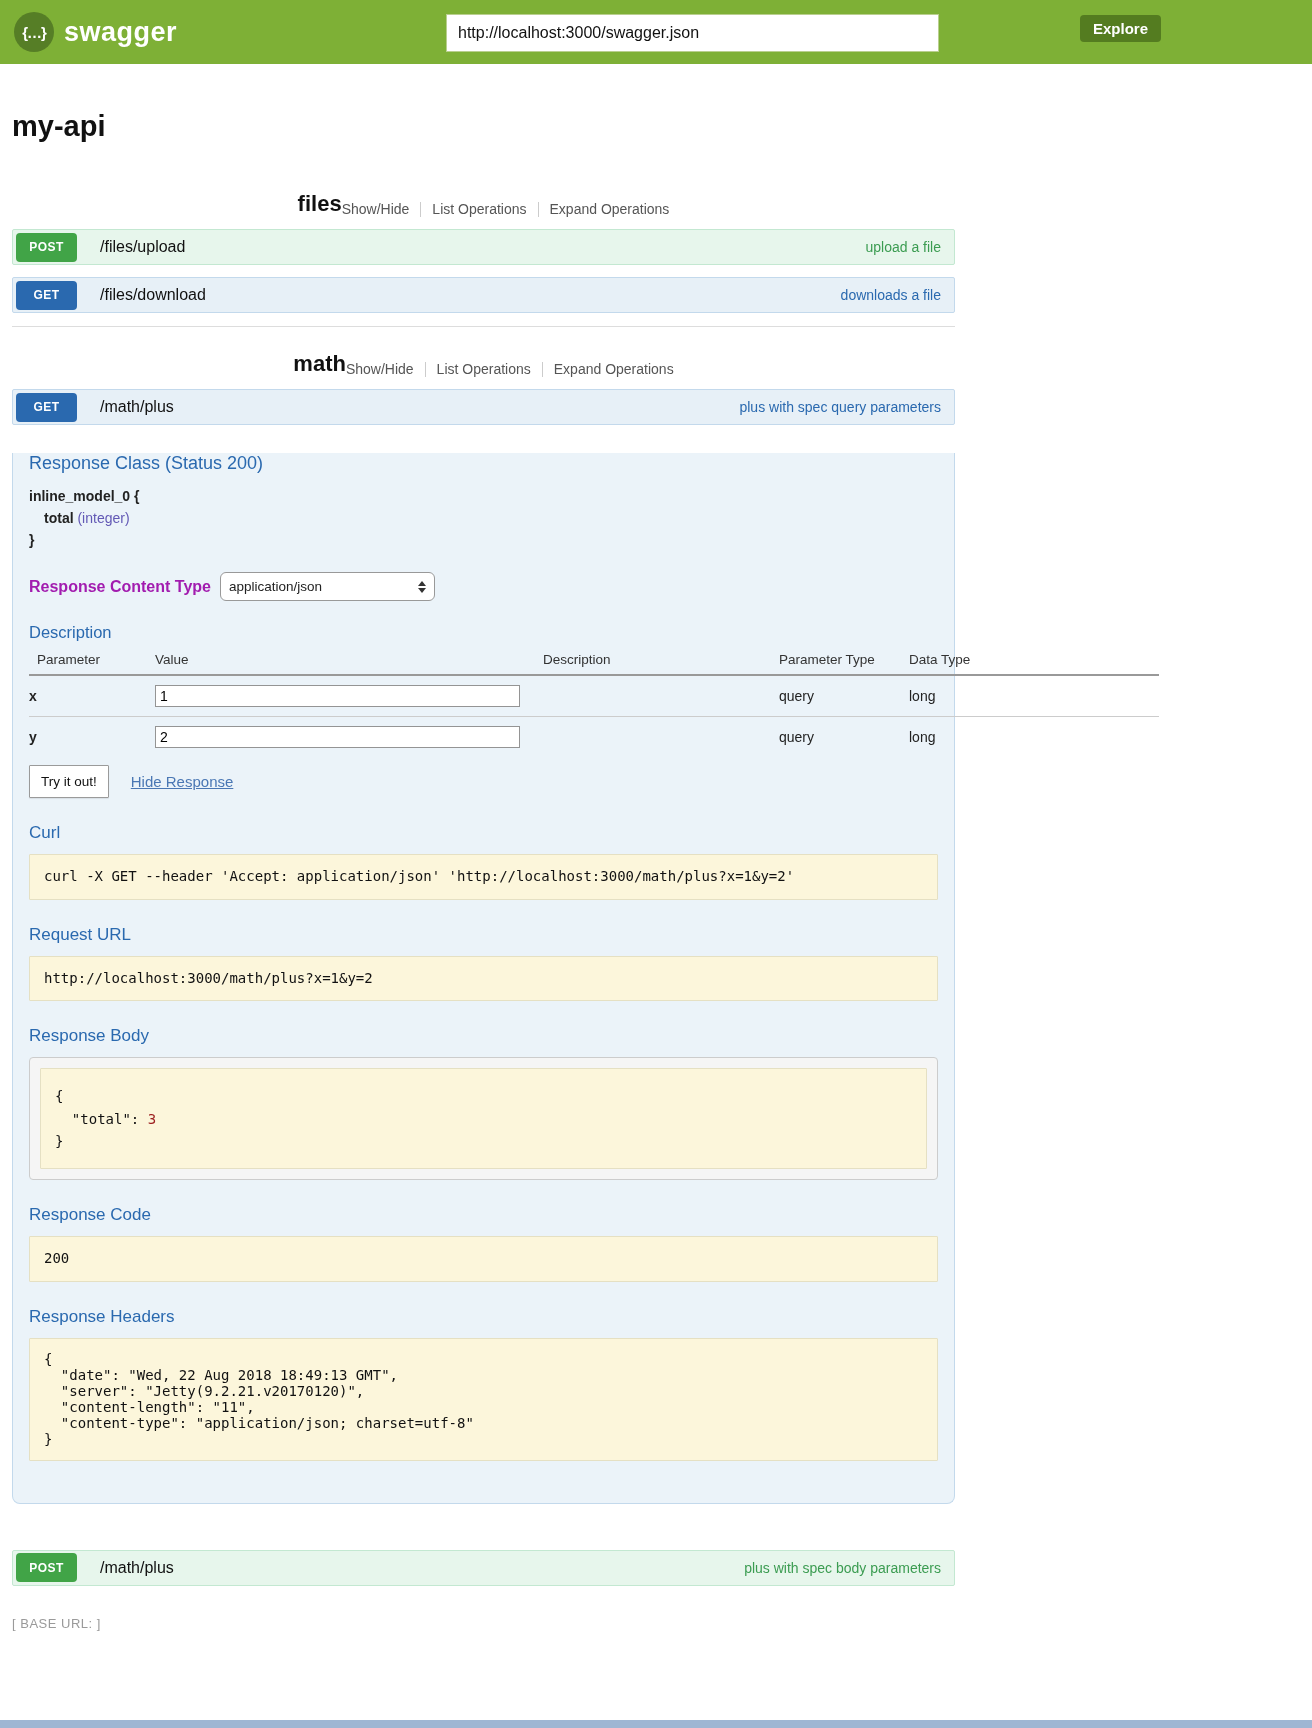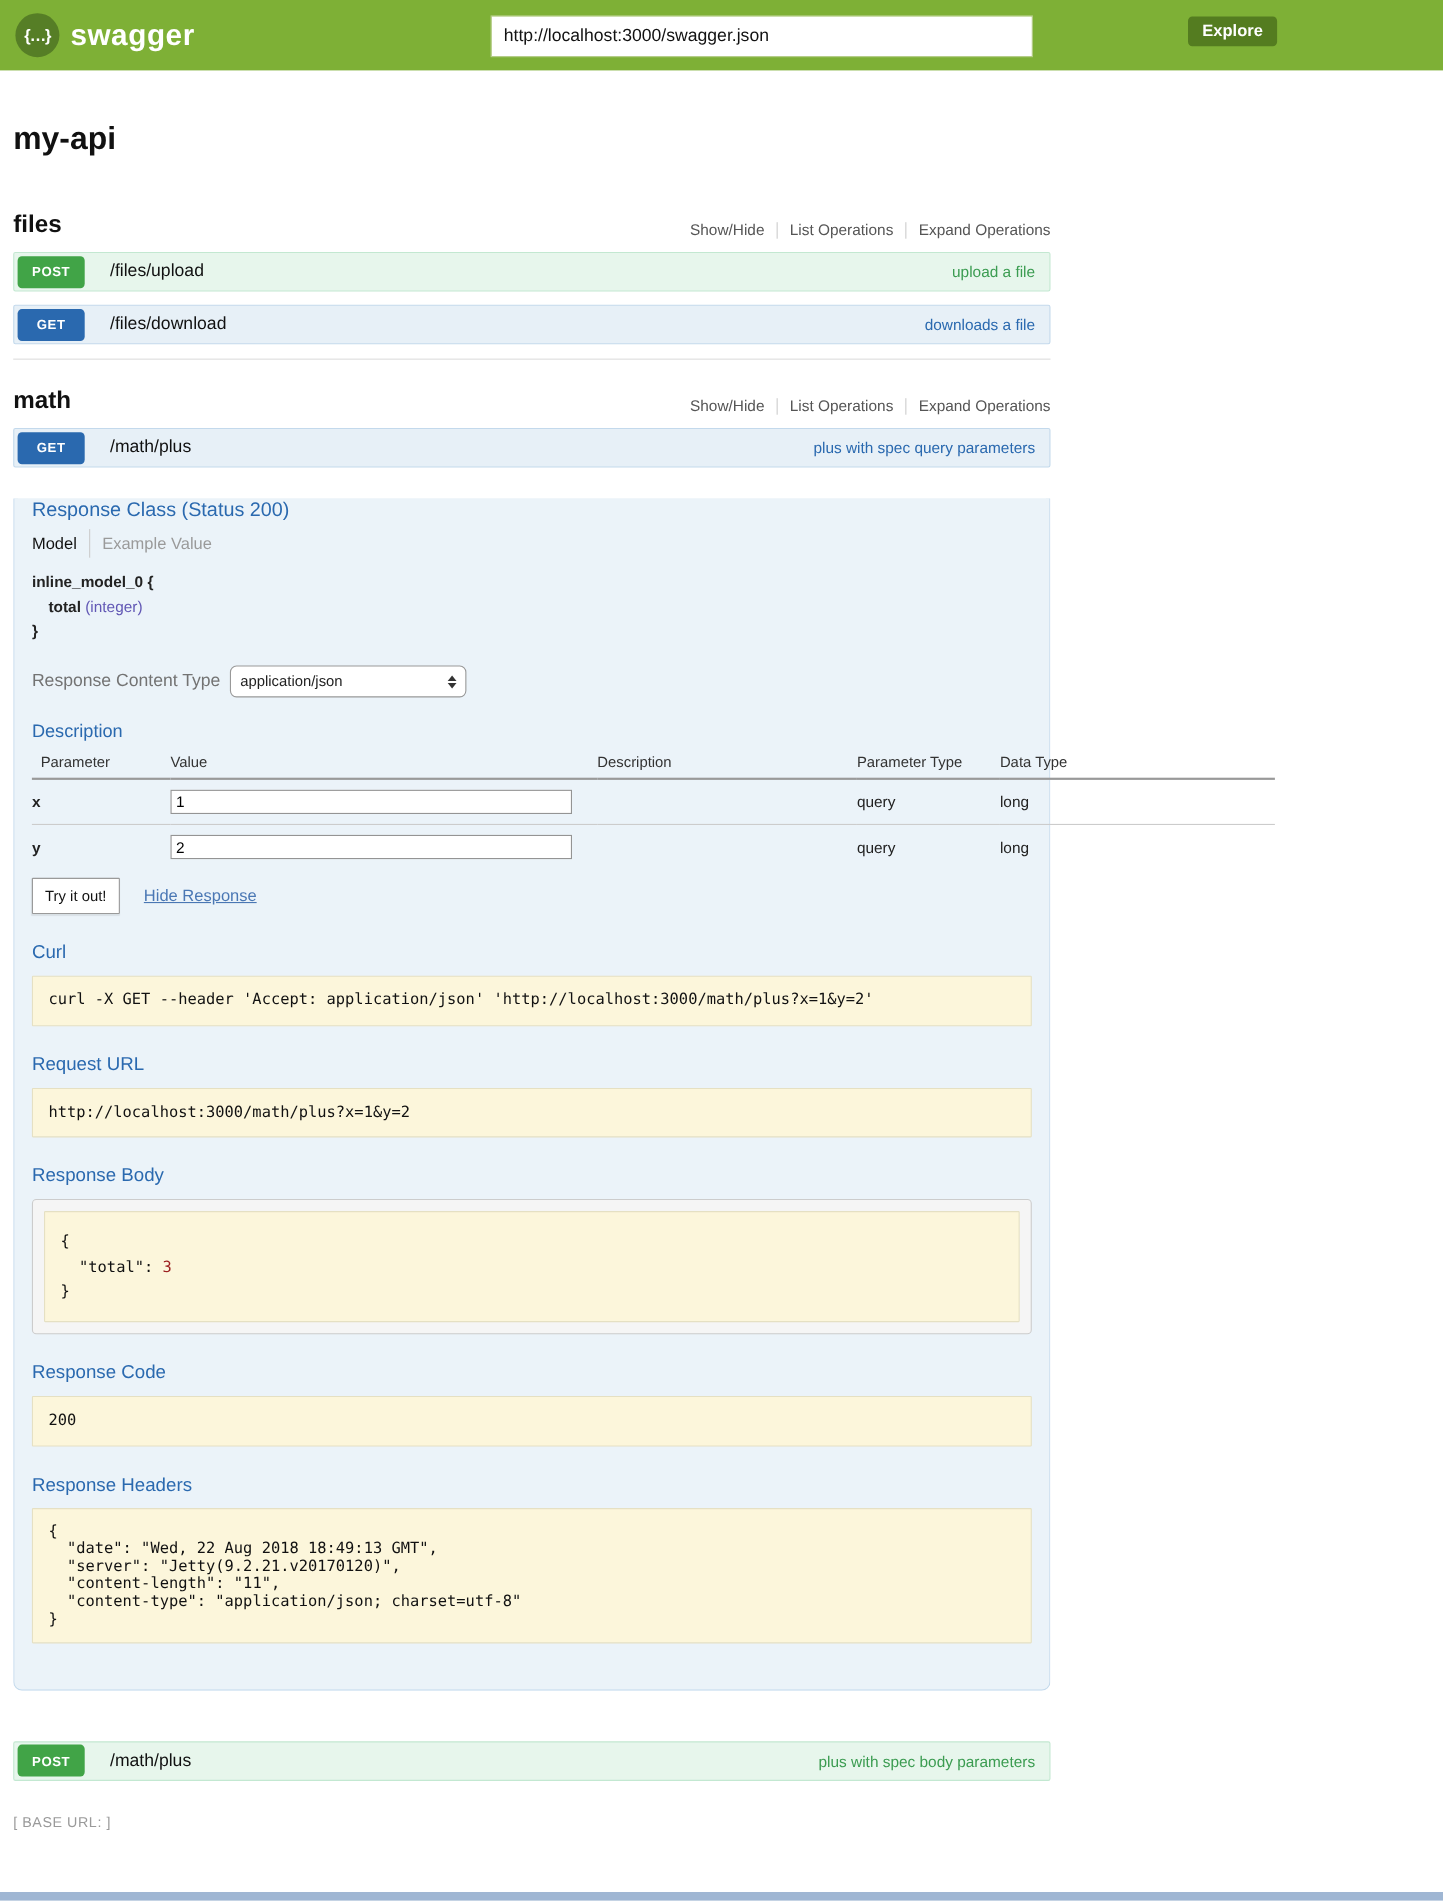--- a/index.html
+++ b/index.html
@@ -23,21 +23,21 @@
     font-size:16px; padding:16px 9px; font-family:"Liberation Sans",sans-serif; color:#111;
   }
   .explore-btn {
     position:absolute; left:1080px; top:15px; width:81px; height:27px;
     background:#547c20; color:#fff; font-weight:bold; font-size:15px;
     border:none; border-radius:4px; cursor:pointer;
   }
   
   .wrap { width:943px; margin-left:12px; }
   .api-title { font-size:29px; font-weight:bold; color:#111; margin-top:46px; }
-  .sec-head { display:flex; justify-content:space-between; align-items:flex-end; margin-top:48px; }
+  .sec-head { display:flex; justify-content:center; align-items:flex-end; margin-top:48px; }
   .sec-head.math { margin-top:24px; }
   .sec-title { font-size:22px; font-weight:bold; color:#111; }
   .controls { display:flex; align-items:center; font-size:14px; color:#555; }
   .controls a { color:#555; text-decoration:none; cursor:pointer; }
   .vsep { width:1px; height:15px; background:#ccc; margin:0 11px; display:inline-block; }
   hr.sec-divider { border:none; border-top:1px solid #ddd; margin-top:13px; }
   
   .op { height:36px; display:flex; align-items:center; margin-top:12px; border-radius:2px; position:relative; }
   .op.post { background:#e7f6ec; border:1px solid #c3e8d1; }
   .op.get  { background:#e7f0f7; border:1px solid #c3d9ec; }
@@ -64,21 +64,21 @@
   .tab-model { font-size:15px; color:#111; cursor:pointer; }
   .tab-sep { width:1px; height:26px; background:#ccc; margin:0 11px; }
   .tab-example { font-size:15px; color:#9a9a9a; cursor:pointer; }
   .model-sig { margin-top:14px; font-size:14px; }
   .model-sig .l1, .model-sig .l3 { font-weight:bold; }
   .model-sig .l2 { margin-top:6px; padding-left:15px; }
   .model-sig .pname { font-weight:bold; }
   .model-sig .ptype { color:#6258b5; }
   .model-sig .l3 { margin-top:6px; }
   .rct-row { display:flex; align-items:center; margin-top:24px; }
-  .rct-label { font-size:16px; color:#737373; }
+  .rct-label { font-size:16px; color:#a21caf;font-weight:bold; }
   .select {
     margin-left:9px; width:215px; height:29px; background:#fff;
     border:1px solid #999; border-radius:6px; display:flex; align-items:center;
     padding:0 8px; font-size:13.5px; cursor:pointer;
   }
   .select .arrows { margin-left:auto; display:flex; flex-direction:column; gap:2px; }
   .select .arrows i { display:block; width:0; height:0; border-left:4px solid transparent; border-right:4px solid transparent; }
   .select .arrows i.up   { border-bottom:5px solid #333; }
   .select .arrows i.down { border-top:5px solid #333; }
   .params-title { font-size:16.5px; margin-top:22px; }
@@ -176,25 +176,20 @@
 
   <div class="op get expanded">
     <span class="badge">GET</span>
     <a class="path">/math/plus</a>
     <a class="summary">plus with spec query parameters</a>
   </div>
 
   <div class="content">
     <h3 class="rc-title blue-h">Response Class (Status 200)</h3>
 
-    <div class="tabs">
-      <span class="tab-model">Model</span>
-      <span class="tab-sep"></span>
-      <span class="tab-example">Example Value</span>
-    </div>
 
     <div class="model-sig">
       <div class="l1">inline_model_0 {</div>
       <div class="l2">
         <span class="pname">total</span>
         <span class="ptype">(integer)</span>
       </div>
       <div class="l3">}</div>
     </div>
 

